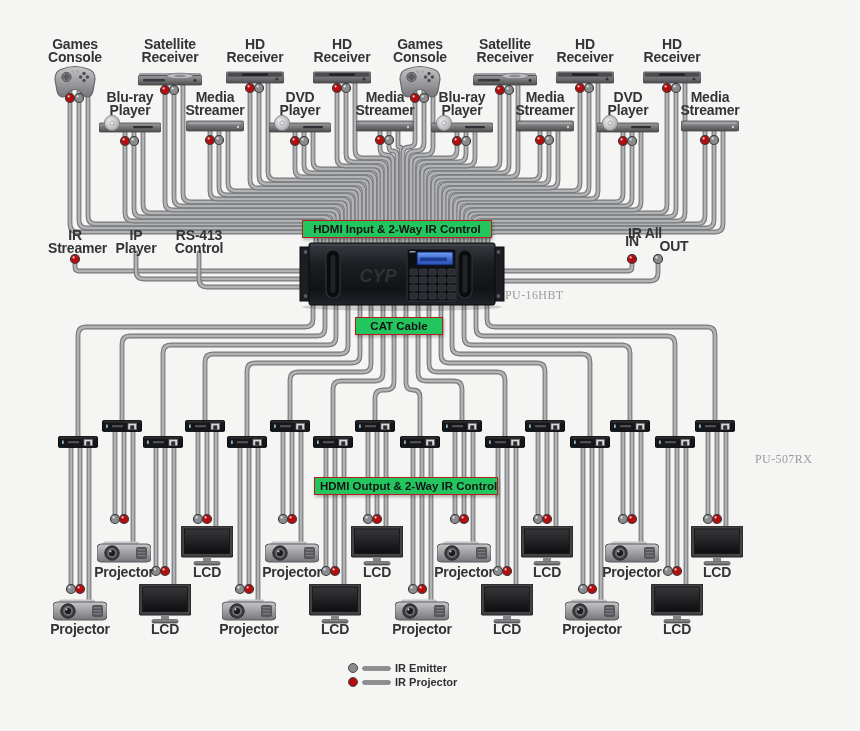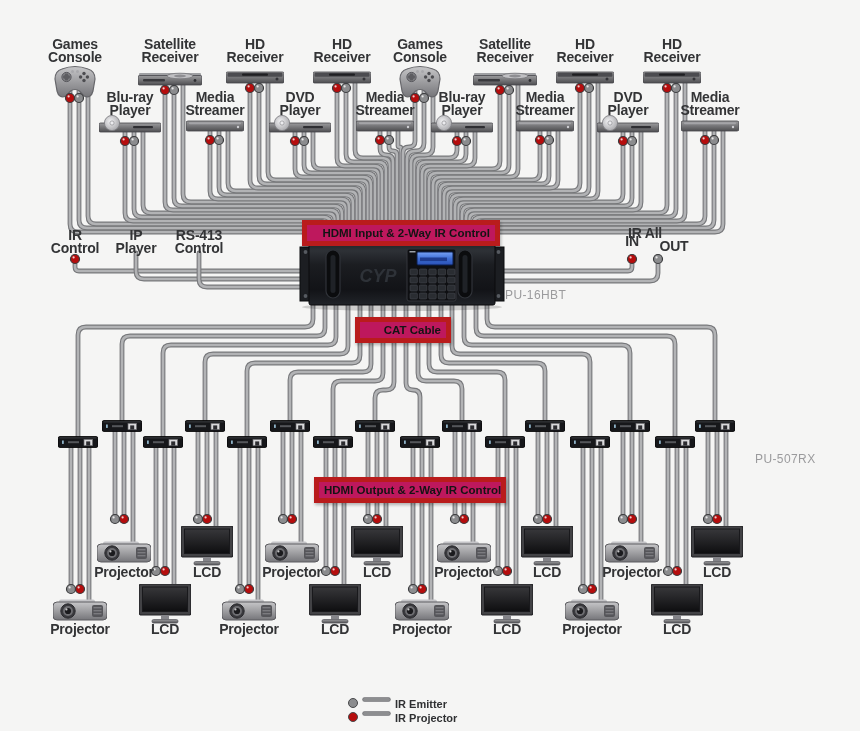--- a/index.html
+++ b/index.html
@@ -3,25 +3,25 @@
 <meta charset="utf-8">
 <style>
   html,body{margin:0;padding:0;background:#fff;}
   .stage{position:relative;width:860px;height:731px;background:#f5f5f4;overflow:hidden;
          font-family:"Liberation Sans",sans-serif;}
   .stage svg{position:absolute;left:0;top:0;}
   .c-out{fill:none;stroke:#77787b;stroke-width:4.8;stroke-linecap:round;stroke-linejoin:round;}
   .c-in{fill:none;stroke:#b2b3b5;stroke-width:2.6;stroke-linecap:round;stroke-linejoin:round;}
   .lbl{position:absolute;font-weight:bold;font-size:14px;line-height:13px;color:#333436;
        text-align:center;letter-spacing:-0.2px;}
-  .banner{position:absolute;background:#be185d;border:5px solid #b91c1c;
+  .banner{position:absolute;background:#22c55e;border:1px solid #b91c1c;
           box-shadow:1px 2px 3px rgba(0,0,0,.28);font-weight:bold;font-size:11.5px;
-          color:#141414;text-align:right;padding:2px 5px;white-space:nowrap;}
-  .model{position:absolute;font-size:12px;color:#9b9b9d;letter-spacing:.4px;}
-  .legend-row{position:absolute;display:flex;gap:5px;margin-top:36px;}
+          color:#141414;text-align:center;padding:2px 5px;white-space:nowrap;}
+  .model{position:absolute;font-size:12px;color:#9b9b9d;letter-spacing:.4px;font-family:Liberation Serif, serif;}
+  .legend-row{position:absolute;display:flex;align-items:center;gap:5px;}
   .legend-dot{width:10px;height:10px;border-radius:50%;border:1.5px solid #48494b;box-sizing:border-box;}
   .legend-bar{width:27px;height:3px;background:#8d8e90;border-radius:2px;box-shadow:0 0 0 .7px #717275;}
   .legend-text{font-size:11px;font-weight:bold;color:#2f3032;}
 </style>
 </head>
 <body>
 
 <div class="stage">
 
   <svg width="860" height="731">
@@ -730,21 +730,21 @@
           <circle cx="656.6" cy="257.4" r="1.1" fill="rgba(255,255,255,0.8)"></circle>
         </g>
       </g>
   </svg>
 
   <div id="labels-layer">
     <div class="banner" style="left:302px;top:220px;width:178px;">HDMI Input &amp; 2-Way IR Control</div>
     <div class="banner" style="left:355px;top:317px;width:76px;">CAT Cable</div>
     <div class="banner" style="left:314px;top:477px;width:172px;">HDMI Output &amp; 2-Way IR Control</div>
 
-    <div class="lbl" style="left:48px;top:229px;width:54px;">IR Control</div>
+    <div class="lbl" style="left:48px;top:229px;width:54px;">IR Streamer</div>
     <div class="lbl" style="left:109px;top:229px;width:54px;">IP Player</div>
     <div class="lbl" style="left:172px;top:229px;width:54px;">RS-413 Control</div>
 
     <div class="lbl" style="left:615px;top:227px;width:60px;">IR All</div>
     <div class="lbl" style="left:618px;top:235px;width:28px;">IN</div>
     <div class="lbl" style="left:644px;top:240px;width:30px;margin-left:15px;">OUT</div>
 
     <div class="model" style="left:505px;top:288px;">PU-16HBT</div>
     <div class="model" style="left:755px;top:452px;">PU-507RX</div>
 

